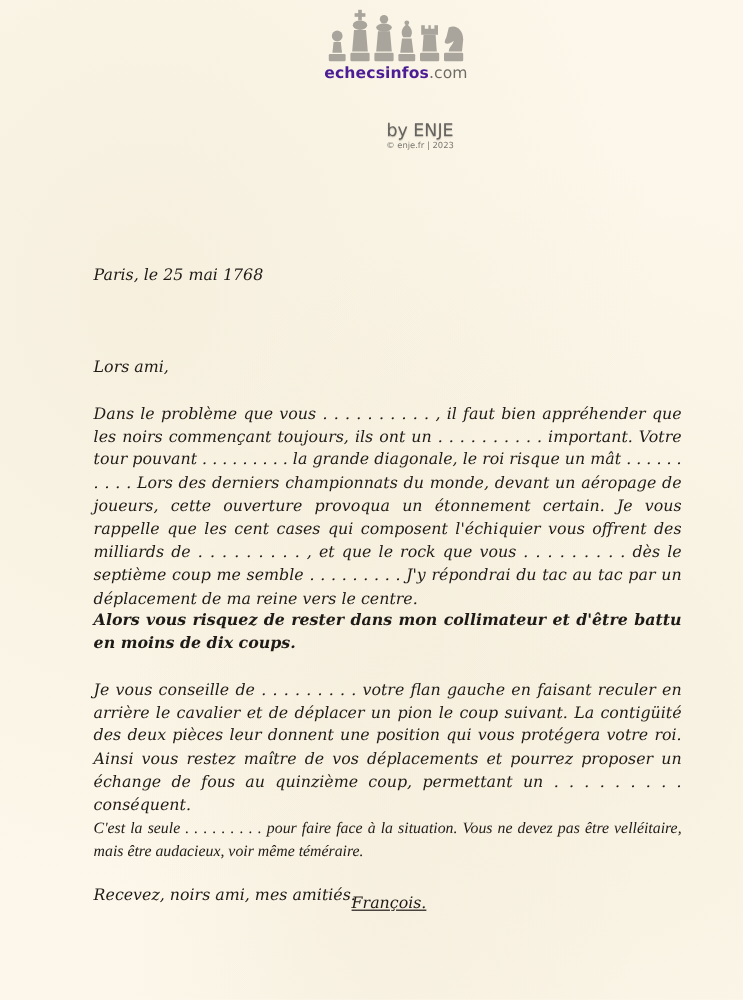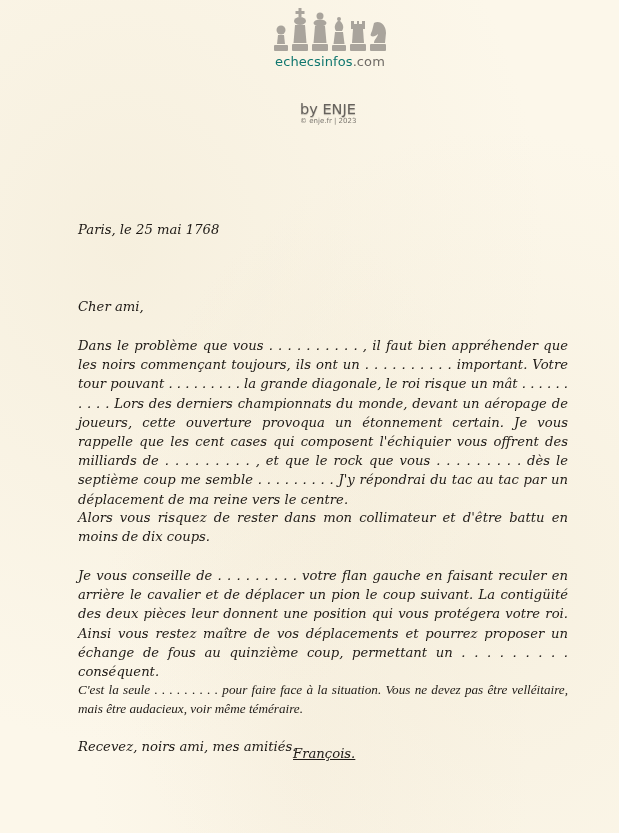--- a/index.html
+++ b/index.html
@@ -10,29 +10,29 @@
       radial-gradient(ellipse at 20% 30%, rgba(235,225,200,0.35), transparent 60%),
       radial-gradient(ellipse at 80% 70%, rgba(235,225,200,0.30), transparent 55%),
       radial-gradient(ellipse at 50% 90%, rgba(240,230,210,0.30), transparent 50%);
     font-family: "DejaVu Serif", serif;
     color: #1e1a16;
   }
   .logo { position: absolute; left: 268px; top: 6px; width: 124px; text-align: center; }
   .pieces { display: flex; justify-content: center; align-items: flex-end; gap: 2px; height: 46px; }
   .piece { fill: #a9a49c; }
   .site { font-family: "DejaVu Sans", sans-serif; font-size: 13px; color: #6f6b66; margin-top: 2px; letter-spacing: 0.1px; }
-  .site b { font-weight: normal; color: #0f766e; }
-  .byline { position: absolute; left: 300px; top: 101px; width: 100px; }
+  .site b { font-weight: bold; color: #4c1d95; }
+  .byline { position: absolute; left: 300px; top: 101px; width: 100px; text-align: center; }
   .by { font-family: "DejaVu Sans", sans-serif; font-size: 14.5px; color: #66625d; text-shadow: 0 1px 1px rgba(0,0,0,0.25); line-height: 16px; }
   .copy { font-family: "DejaVu Sans", sans-serif; font-size: 7px; color: #7a766f; line-height: 9px; }
   .place-date { position: absolute; left: 66px; top: 208px; }
   .greeting { position: absolute; left: 66px; top: 285px; }
   .para { position: absolute; left: 66px; width: 490px; }
   .p1 { top: 324px; }
-  .p2 { top: 496px; }
+  .p2 { top: 496px; font-weight: bold; }
   .p3 { top: 554px; }
   .p4 { top: 668px; font-family: Liberation Serif, serif; }
   .closing { position: absolute; left: 66px; top: 725px; }
   .signature { position: absolute; left: 281px; top: 732px; text-decoration: underline; }
   .txt { font-style: italic; font-size: 13.2px; line-height: 19.2px; text-align: justify; margin: 12px; }
 </style>
 </head>
 <body>
 
 <div class="logo">
@@ -85,19 +85,19 @@
   </div>
   <div class="site"><b>echecsinfos</b><span>.com</span></div>
 </div>
 
 <div class="byline">
   <div class="by">by ENJE</div>
   <div class="copy">© enje.fr | 2023</div>
 </div>
 
 <p class="txt place-date">Paris, le 25 mai 1768</p>
-<p class="txt greeting">Cher ami,</p>
+<p class="txt greeting">Lors ami,</p>
 <p class="txt para p1">Dans le problème que vous . . . . . . . . . . , il faut bien appréhender que les noirs commençant toujours, ils ont un . . . . . . . . . .   important. Votre tour pouvant . . . . . . . . . la grande diagonale, le roi risque un mât . . . . . . . . . . Lors des derniers championnats du monde, devant un aéropage de joueurs, cette ouverture provoqua un étonnement certain. Je vous rappelle que les cent cases qui composent l'échiquier vous offrent des milliards de . . . . . . . . .  , et que le rock que vous . . . . . . . . . dès le septième coup me semble . . . . . . . . . J'y répondrai du tac au tac par un déplacement de ma reine vers le centre.</p>
 <p class="txt para p2">Alors vous risquez de rester dans mon collimateur et d'être battu en moins de dix coups.</p>
 <p class="txt para p3">Je vous conseille de . . . . . . . . .  votre flan gauche en faisant reculer en arrière le cavalier et de déplacer un pion le coup suivant. La contigüité des deux pièces leur donnent une position qui vous protégera votre roi. Ainsi vous restez maître de vos déplacements et pourrez proposer un échange de fous au quinzième coup, permettant un . . . . . . . . .  conséquent.</p>
 <p class="txt para p4">C'est la seule . . . . . . . . .  pour faire face à la situation. Vous ne devez pas être velléitaire, mais être audacieux, voir même téméraire.</p>
 <p class="txt closing">Recevez, noirs ami, mes amitiés.</p>
 <p class="txt signature">François.</p>
 
 </body></html>

